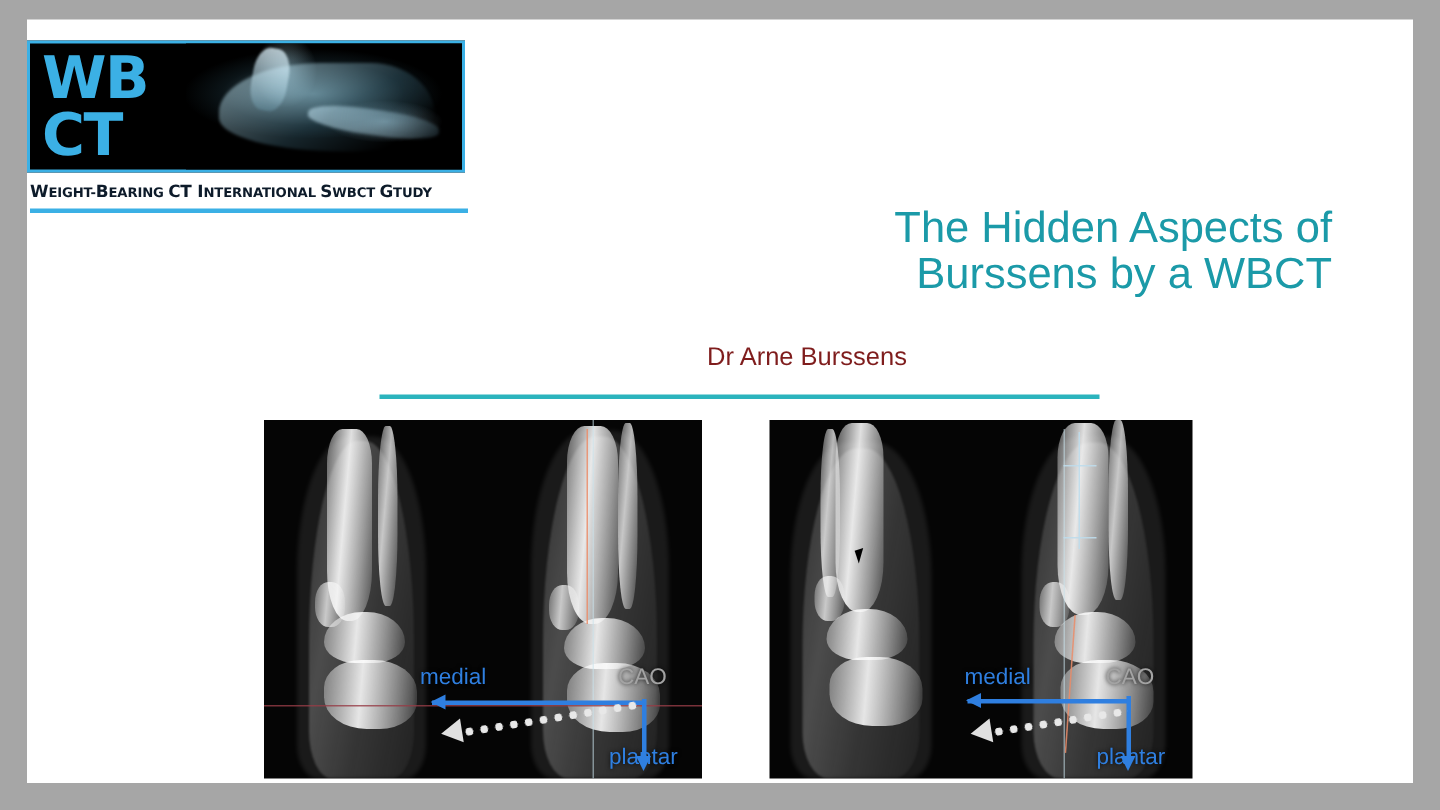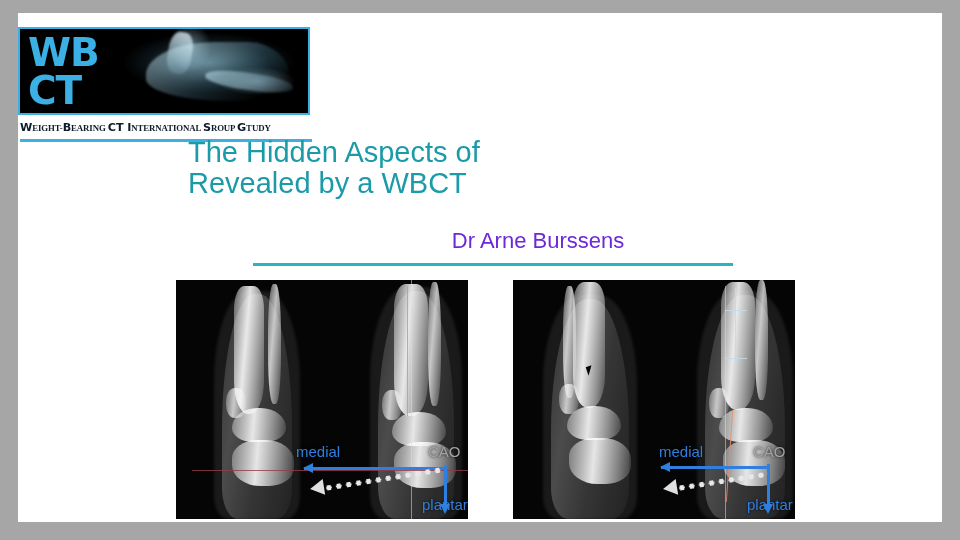--- a/index.html
+++ b/index.html
@@ -115,51 +115,51 @@
     left: 2px;
     top: 94px;
     width: 292px;
     color: #0d1b2a;
     font-family: "DejaVu Sans", sans-serif;
     font-weight: bold;
     font-size: 11.2px;
     letter-spacing: -0.1px;
     white-space: nowrap;
   }
-  .logo-tagline .sc { font-size: 8.8px; font-family: Liberation Serif, serif; }
+  .logo-tagline .sc { font-size: 8.8px; }
   .logo-rule {
     position: absolute;
     left: 2px;
     top: 112px;
     width: 292px;
     height: 3px;
     background: #3bb0e5;
   }
 
   
   .title {
     position: absolute;
     left: 170px;
     top: 124px;
     width: 700px;
-    text-align: left;
+    text-align: right;
     color: #1b9aa8;
     font-size: 29px;
     line-height: 1.08;
     font-weight: 400;
   }
   .title .tline { display: block; white-space: nowrap; }
   .subtitle {
     position: absolute;
     left: 170px;
     top: 215px;
     width: 700px;
     text-align: center;
-    color: #6d28d9;
-    font-size: 22px;
+    color: #7f1d1d;
+    font-size: 17px;
     font-weight: 400;
   }
   .divider {
     position: absolute;
     left: 235px;
     top: 250px;
     width: 480px;
     height: 3px;
     background: #2bb4bd;
   }
@@ -168,21 +168,21 @@
   .ct {
     position: absolute;
     top: 267px;
     height: 239px;
     background: #050505;
     overflow: hidden;
   }
   .ct-left  { left: 158px; width: 292px; }
   .ct-right { left: 495px; width: 282px; }
 
-  .ct-inner { position: absolute; inset: 0; margin-left: 16px; }
+  .ct-inner { position: absolute; inset: 0; }
 
   
   .leg {
     position: absolute;
     bottom: 0;
     border-radius: 46% 46% 22% 22% / 60% 60% 14% 14%;
     background:
       linear-gradient(100deg, rgba(255,255,255,0.10) 0%, rgba(255,255,255,0.22) 30%, rgba(255,255,255,0.12) 60%, rgba(255,255,255,0.04) 100%);
     filter: blur(0.6px);
   }
@@ -314,27 +314,27 @@
         <div class="logo-letters">
           <div class="lrow r1">WB</div>
           <div class="lrow r2">CT</div>
         </div>
         <div class="logo-xray">
           <div class="foot"></div>
           <div class="tibia"></div>
           <div class="arch"></div>
         </div>
       </div>
-      <div class="logo-tagline"><span>W</span><span class="sc">EIGHT-</span><span>B</span><span class="sc">EARING </span><span>CT </span><span>I</span><span class="sc">NTERNATIONAL </span><span>S</span><span class="sc">ROUP </span><span>G</span><span class="sc">TUDY</span></div>
+      <div class="logo-tagline"><span>W</span><span class="sc">EIGHT-</span><span>B</span><span class="sc">EARING </span><span>CT </span><span>I</span><span class="sc">NTERNATIONAL </span><span>S</span><span class="sc">WBCT </span><span>G</span><span class="sc">TUDY</span></div>
       <div class="logo-rule"></div>
     </div>
 
     <div class="title">
       <span class="tline">The Hidden Aspects of</span>
-      <span class="tline">Revealed by a WBCT</span>
+      <span class="tline">Burssens by a WBCT</span>
     </div>
 
     <div class="subtitle">Dr Arne Burssens</div>
     <div class="divider"></div>
 
     <div class="ct ct-left">
       <div class="ct-inner">
 
         <div class="softtissue" style="left:22px; width:86px; height:228px;"></div>
         <div class="leg" style="left:30px; width:70px; height:225px;"></div>

